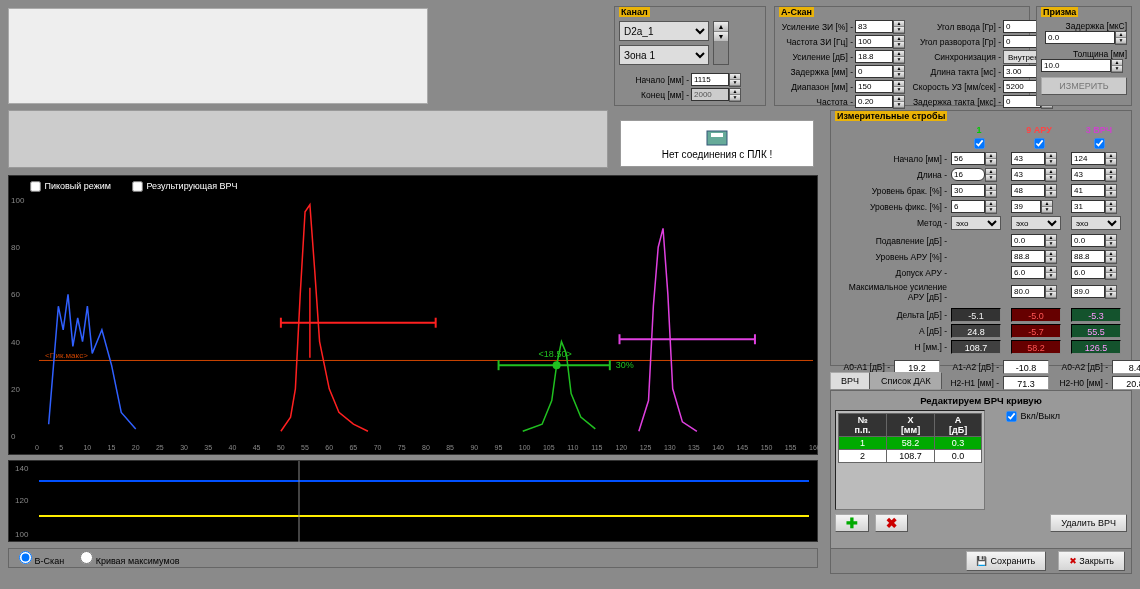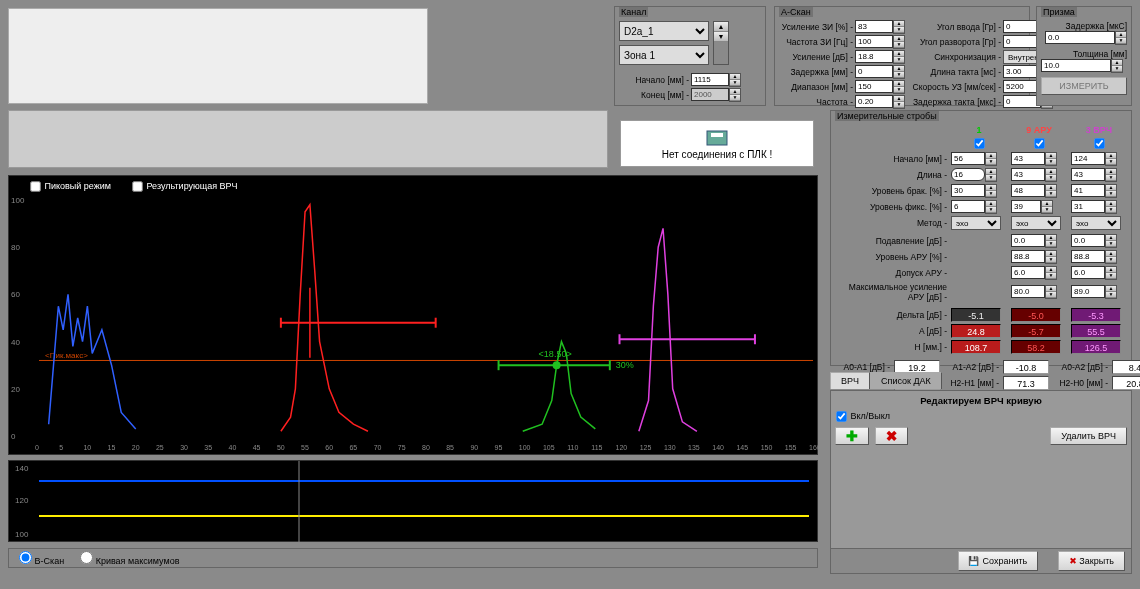--- a/index.html
+++ b/index.html
@@ -1,36 +1,36 @@
 <!DOCTYPE html>
 <html><head>
 <meta charset="utf-8">
 <style>
 * { box-sizing: border-box; margin: 0; padding: 0; }
 body { background: #8a8a8a; font-family: Tahoma, Arial, sans-serif; font-size: 9px; width: 1140px; height: 589px; overflow: hidden; position: relative; }
 .panel { background: #8a8a8a; border: 1px solid #555; position: absolute; }
 .fieldset { border: 1px groove #666; padding: 2px 4px 6px 4px; position: absolute; background: #8a8a8a; }
-.fieldset-title { font-size: 9px; font-weight: normal; position: relative; top: -2px; background: #737373; padding: 0 2px; display: inline-block; }
+.fieldset-title { font-size: 9px; font-weight: bold; position: relative; top: -2px; background: #eab308; padding: 0 2px; display: inline-block; }
 .input-row { display: flex; align-items: center; gap: 2px; margin: 1px 0; }
 .label-r { text-align: right; font-size: 8.5px; }
 .num-input { display: flex; }
 .num-input input { width: 38px; height: 13px; border: 1px solid #333; font-size: 8px; padding: 0 2px; background: #fff; }
 .spin { display: flex; flex-direction: column; border: 1px solid #555; }
 .spin div { width: 10px; height: 6px; background: linear-gradient(#eee,#bbb); border-bottom: 1px solid #888; font-size: 5px; line-height: 5px; text-align: center; cursor: pointer; }
 select.sm { height: 14px; font-size: 8px; border: 1px solid #555; background: #ddd; width: 60px; }
 .btn { background: linear-gradient(#f5f5f5,#d5d5d5); border: 1px outset #aaa; font-size: 9px; padding: 3px 10px; cursor: pointer; }
 .dropdown-big { height: 20px; width: 90px; font-size: 10px; border: 1px solid #555; background: #ddd; }
 .spin-big { display: flex; flex-direction: column; border: 1px solid #555; }
 .spin-big div { width: 14px; height: 10px; background: linear-gradient(#eee,#bbb); border-bottom: 1px solid #888; font-size: 7px; line-height: 9px; text-align: center; cursor: pointer; }
 .chart { position: absolute; background: #000; border: 1px solid #333; }
 .status-box { position: absolute; background: #fff; border: 1px solid #999; padding: 6px 10px; text-align: center; font-size: 10px; }
-.val-cell { width: 50px; height: 14px; background: #b91c1c; color: #fff; font-size: 9px; text-align: center; line-height: 14px; border: 1px inset #333; }
+.val-cell { width: 50px; height: 14px; background: #404040; color: #fff; font-size: 9px; text-align: center; line-height: 14px; border: 1px inset #333; }
 .val-cell.red { background: #600; color: #f55; }
 .val-cell.gray { background: #333; color: #eee; }
-.val-cell.mag { background: #701a75; color: #f9f; }
+.val-cell.mag { background: #14532d; color: #f9f; }
 .col3 { display: grid; grid-template-columns: auto repeat(3, 56px); gap: 2px 4px; align-items: center; }
 .hdr { text-align: center; font-size: 9px; font-weight: bold; }
 .check-sm { transform: scale(0.8); }
 .tbl-vrc { border-collapse: collapse; font-size: 9px; }
 .tbl-vrc th, .tbl-vrc td { border: 1px solid #666; padding: 1px 10px; text-align: center; }
 .tbl-vrc th { background: #333; color: #fff; }
 .tbl-vrc tr.sel td { background: #0a0; color: #fff; }
 .tbl-vrc td { background: #fff; }
 .blank-white { position: absolute; background: #eee; border: 1px solid #aaa; }
 .blank-gray { position: absolute; background: #ccc; border: 1px solid #999; }
@@ -521,27 +521,52 @@
 </div>
 
 <div style="position:absolute; left:830px; top:372px; display:flex;">
   <button class="btn" style="border-bottom:none; background:#ddd;">ВРЧ</button>
   <button class="btn" style="border-bottom:none; background:#aaa;">Список ДАК</button>
 </div>
 
 <div class="panel" style="left:830px; top:390px; width:302px; height:180px; background:#999; border:1px solid #666; padding:4px;">
   <div style="text-align:center; font-weight:bold; font-size:9.5px;">Редактируем ВРЧ кривую</div>
   <div style="display:flex; gap:20px; margin-top:4px;">
+    <div style="background:#bbb; border:1px inset #777; padding:2px; width:150px; height:100px;">
+      <table class="tbl-vrc" id="vrc-table">
+          <tbody>
+            <tr>
+              <th>№ п.п.</th>
+              <th>X [мм]</th>
+              <th>A [дБ]</th>
+            </tr>
+          </tbody>
+          <tbody>
+            <tr class="sel">
+              <td>1</td>
+              <td>58.2</td>
+              <td>0.3</td>
+            </tr>
+          </tbody>
+          <tbody>
+            <tr class="">
+              <td>2</td>
+              <td>108.7</td>
+              <td>0.0</td>
+            </tr>
+          </tbody>
+        </table>
+    </div>
     <label style="font-size:9px;"><input type="checkbox" checked="" class="check-sm" style=""> <span>Вкл/Выкл</span></label>
   </div>
   <div style="display:flex; justify-content:space-between; margin-top:4px; align-items:center;">
     <div style="display:flex; gap:6px;">
       <button class="btn" style="color:#0a0; font-weight:bold; font-size:14px; padding:0 10px;">✚</button>
       <button class="btn" style="color:#c00; font-weight:bold; font-size:14px; padding:0 10px;">✖</button>
     </div>
     <button class="btn">Удалить ВРЧ</button>
   </div>
 </div>
 
-<div style="position:absolute; left:830px; top:548px; width:302px; height:26px; background:#8a8a8a; border:1px groove #666; display:flex; justify-content:flex-end; gap:20px; padding:2px 6px;">
+<div style="position:absolute; left:830px; top:548px; width:302px; height:26px; background:#8a8a8a; border:1px groove #666; display:flex; justify-content:flex-end; gap:12px; padding:2px 6px;">
   <button class="btn"><span style="color:#06c;">💾</span> <span>Сохранить</span></button>
   <button class="btn"><span style="color:#c00;">✖</span> <span>Закрыть</span></button>
 </div>
 
 </body></html>

